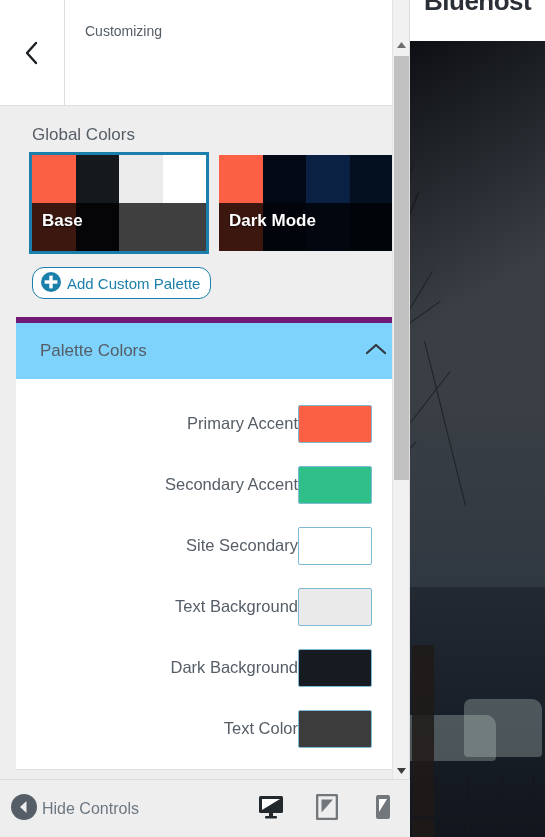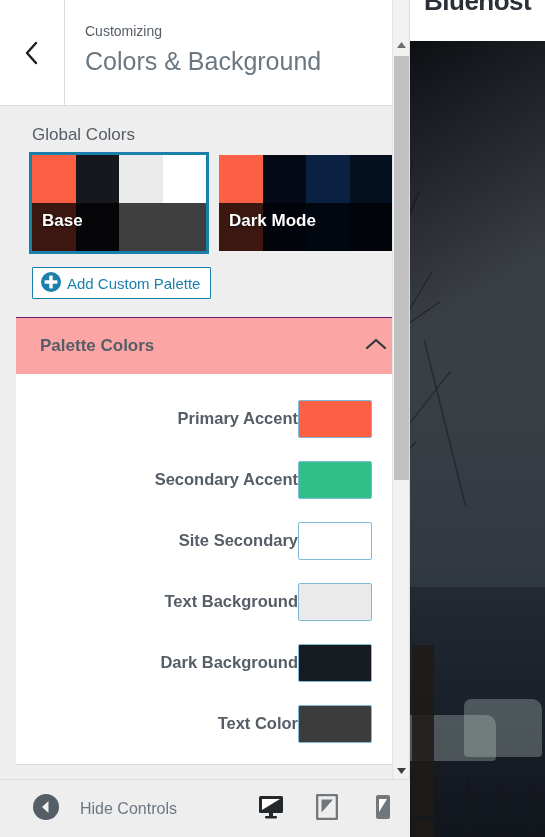--- a/index.html
+++ b/index.html
@@ -193,34 +193,33 @@
   }
 
   .add-palette-btn {
     display: inline-flex;
     align-items: center;
     gap: 2px;
     height: 32px;
     padding: 0 10px 0 7px;
     background: #ffffff;
     border: 1px solid #1b7fab;
-    border-radius: 1px;
+    border-radius: 12px;
     color: #1b7fab;
     font-size: 15px;
     cursor: pointer;
     font-family: "Liberation Sans", sans-serif;
   }
   .plus-circle { display: block; margin-right: 3px; }
 
   
   .accordion {
-    background: #fca5a5;
-    border-top: 1px solid #701a75;
+    background: #7dd3fc;
+    border-top: 6px solid #701a75;
     border-bottom: 1px solid #dddddd;
-    font-weight: bold;
   }
   .accordion-head {
     display: flex;
     align-items: center;
     justify-content: space-between;
     height: 56px;
     padding: 0 22px 0 24px;
     cursor: pointer;
   }
   .accordion-title {
@@ -290,22 +289,22 @@
     width: 410px;
     height: 58px;
     background: #eeeeee;
     border-top: 1px solid #dddddd;
     display: flex;
     align-items: center;
   }
   .hide-controls {
     display: flex;
     align-items: center;
-    gap: 20px;
-    padding-left: 32px;
+    gap: 4px;
+    padding-left: 10px;
     cursor: pointer;
   }
   .hide-label {
     font-size: 16px;
     color: #6c7781;
   }
   .devices {
     position: absolute;
     right: 12px;
     display: flex;
@@ -358,21 +357,20 @@
     <div class="panel-header">
       <div class="back-btn">
         <span>
           <svg width="18" height="26" viewBox="0 0 18 26">
             <path d="M13 3 L4 13 L13 23" fill="none" stroke="#191e23" stroke-width="2.4" stroke-linecap="round" stroke-linejoin="round"></path>
           </svg>
         </span>
       </div>
       <div class="header-titles">
         <div class="eyebrow">Customizing</div>
-        <div class="panel-title">Colors &amp; Background</div>
       </div>
     </div>
 
     <div class="scroll-area">
 
       <div class="global-section">
         <div class="section-label">Global Colors</div>
 
         <div class="palette-row">
 

